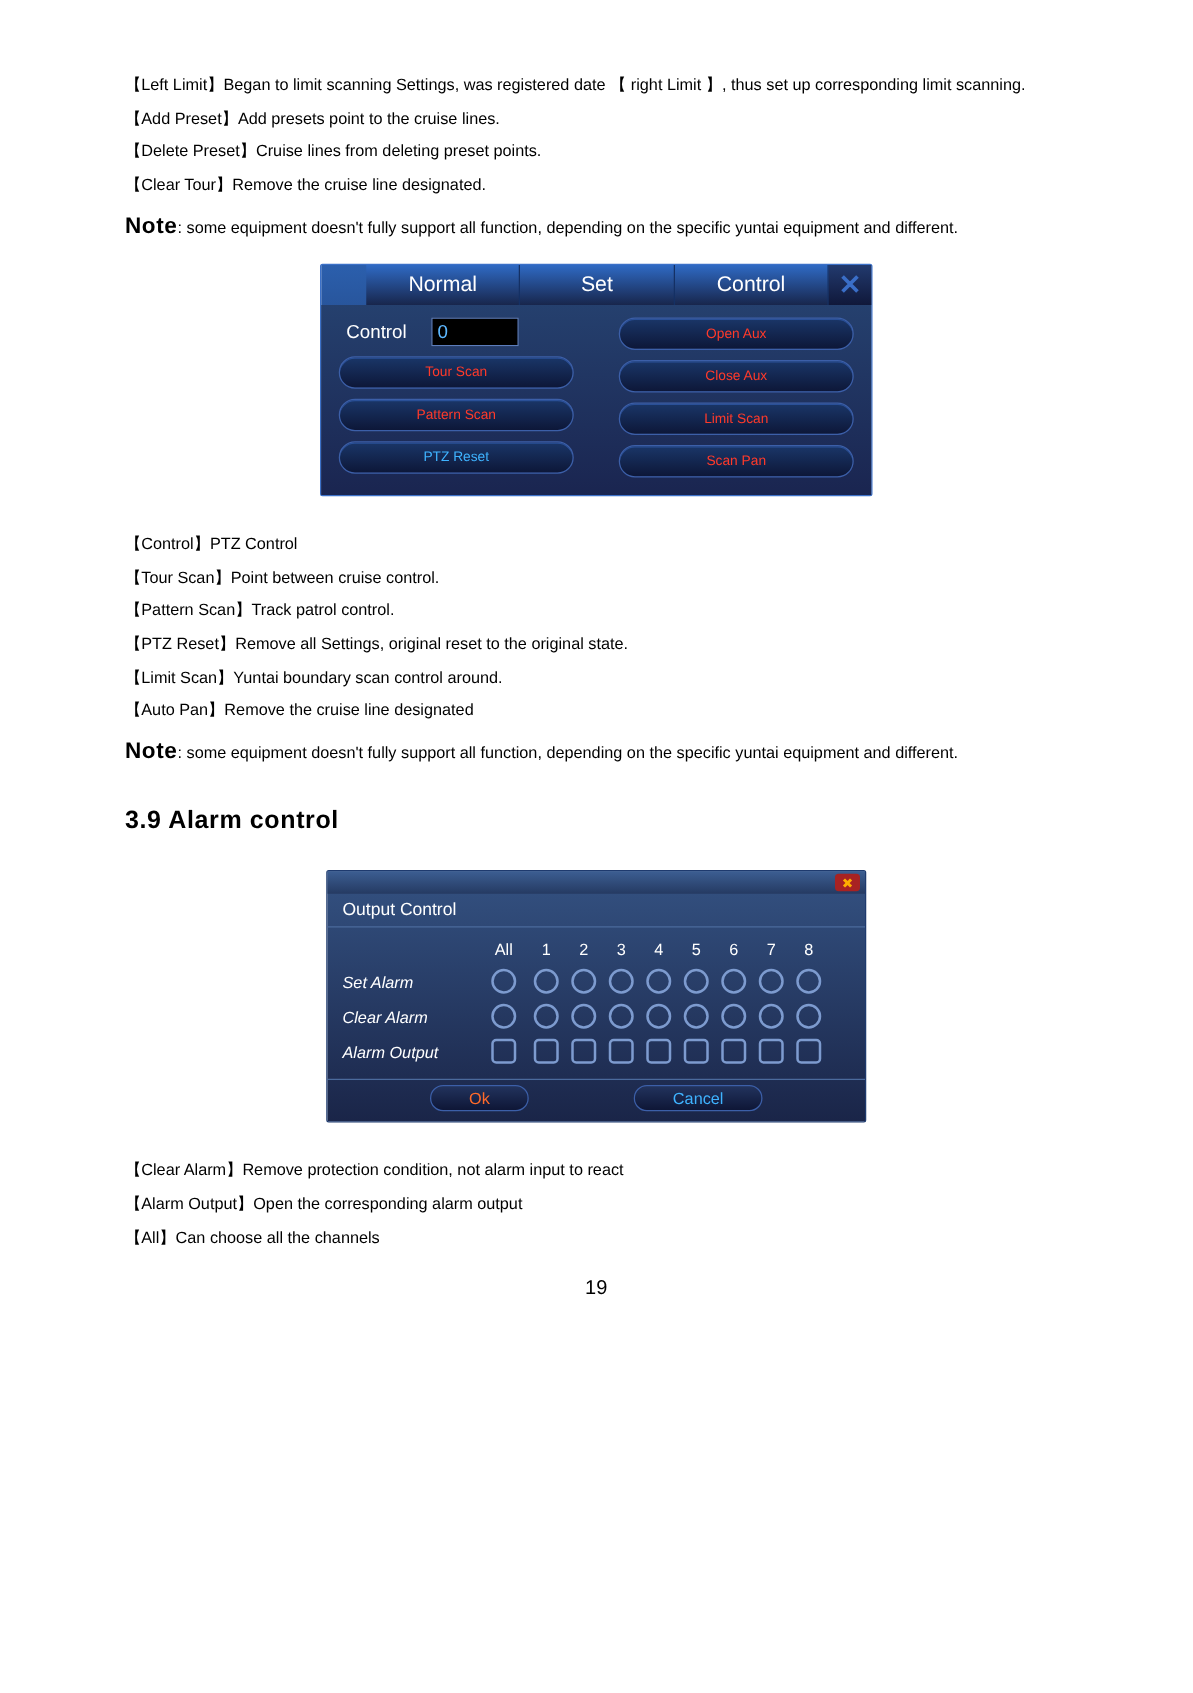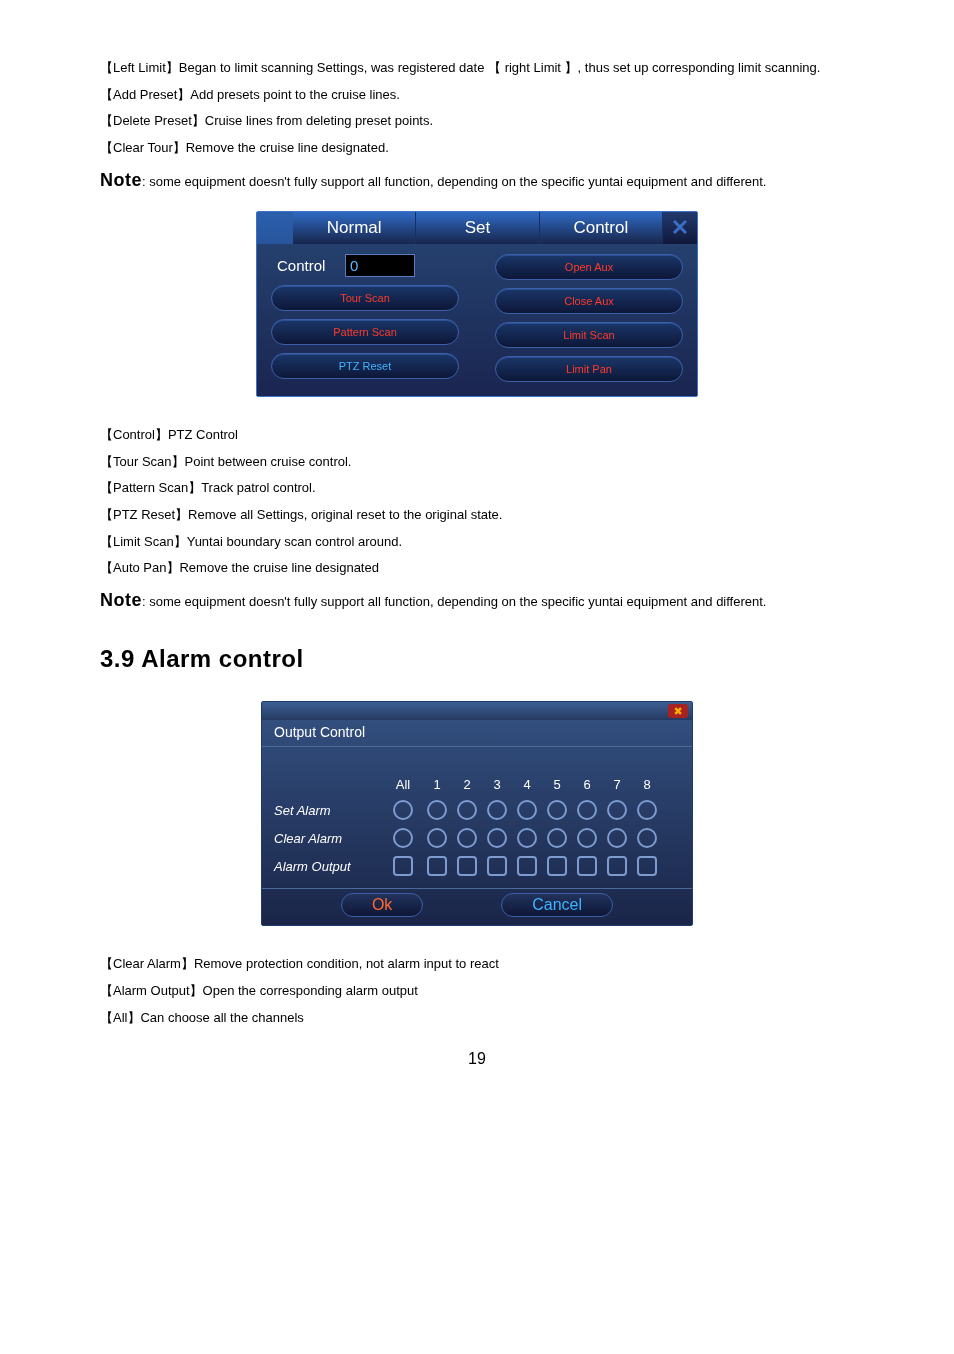--- a/index.html
+++ b/index.html
@@ -18,21 +18,21 @@
     line-height: 1.9;
     margin: 2px 0;
   }
   .note-strong {
     font-weight: 900;
     font-size: 18px;
     letter-spacing: 0.5px;
   }
   .section-title {
     font-weight: 900;
-    font-size: 24px;
+    font-size: 20px;
     margin: 28px 0 14px 0;
     letter-spacing: 0.5px;
   }
 
   
   .ptz-panel {
     width: 440px;
     margin: 14px auto 26px auto;
     background: linear-gradient(#2b5fad, #1b294e);
     border: 1px solid #3c71c8;
@@ -141,21 +141,20 @@
   }
   .alarm-body {
     padding: 10px 12px 12px 12px;
   }
   .alarm-grid {
     display: grid;
     grid-template-columns: 110px 38px repeat(8, 30px);
     align-items: center;
     row-gap: 8px;
     column-gap: 0px;
-    margin-top: 20px;
   }
   .hd {
     text-align: center;
     color: #fff;
     font-size: 13px;
   }
   .row-label {
     font-size: 13px;
     font-style: italic;
   }
@@ -179,21 +178,21 @@
     display: flex;
     justify-content: space-around;
     padding: 4px 40px 8px 40px;
     border-top: 1px solid #4b6a9c;
   }
   .alarm-btn {
     border-radius: 14px;
     background: linear-gradient(#22335d, #0e1636);
     border: 1px solid #3c5fa8;
     padding: 2px 30px;
-    font-size: 16px;
+    font-size: 13px;
   }
   .alarm-btn.ok span { color: #ff6a2a; }
   .alarm-btn.cancel span { color: #3fb3ff; }
 
   .page-num {
     text-align: center;
     font-family: Liberation Sans, sans-serif;
     font-size: 16px;
     margin-top: 20px;
   }
@@ -225,21 +224,21 @@
             <input class="ptz-input" value="0" style="">
           </div>
           <div class="ptz-btn"><span class="txt">Tour Scan</span></div>
           <div class="ptz-btn"><span class="txt">Pattern Scan</span></div>
           <div class="ptz-btn"><span class="txt-blue">PTZ Reset</span></div>
         </div>
         <div class="ptz-col">
           <div class="ptz-btn"><span class="txt">Open Aux</span></div>
           <div class="ptz-btn"><span class="txt">Close Aux</span></div>
           <div class="ptz-btn"><span class="txt">Limit Scan</span></div>
-          <div class="ptz-btn"><span class="txt">Limit Pan</span></div>
+          <div class="ptz-btn"><span class="txt">Scan Pan</span></div>
         </div>
       </div>
     </div>
   </div>
 
   <div class="para">【Control】PTZ Control</div>
   <div class="para">【Tour Scan】Point between cruise control.</div>
   <div class="para">【Pattern Scan】Track patrol control.</div>
   <div class="para">【PTZ Reset】Remove all Settings, original reset to the original state.</div>
   <div class="para">【Limit Scan】Yuntai boundary scan control around.</div>

